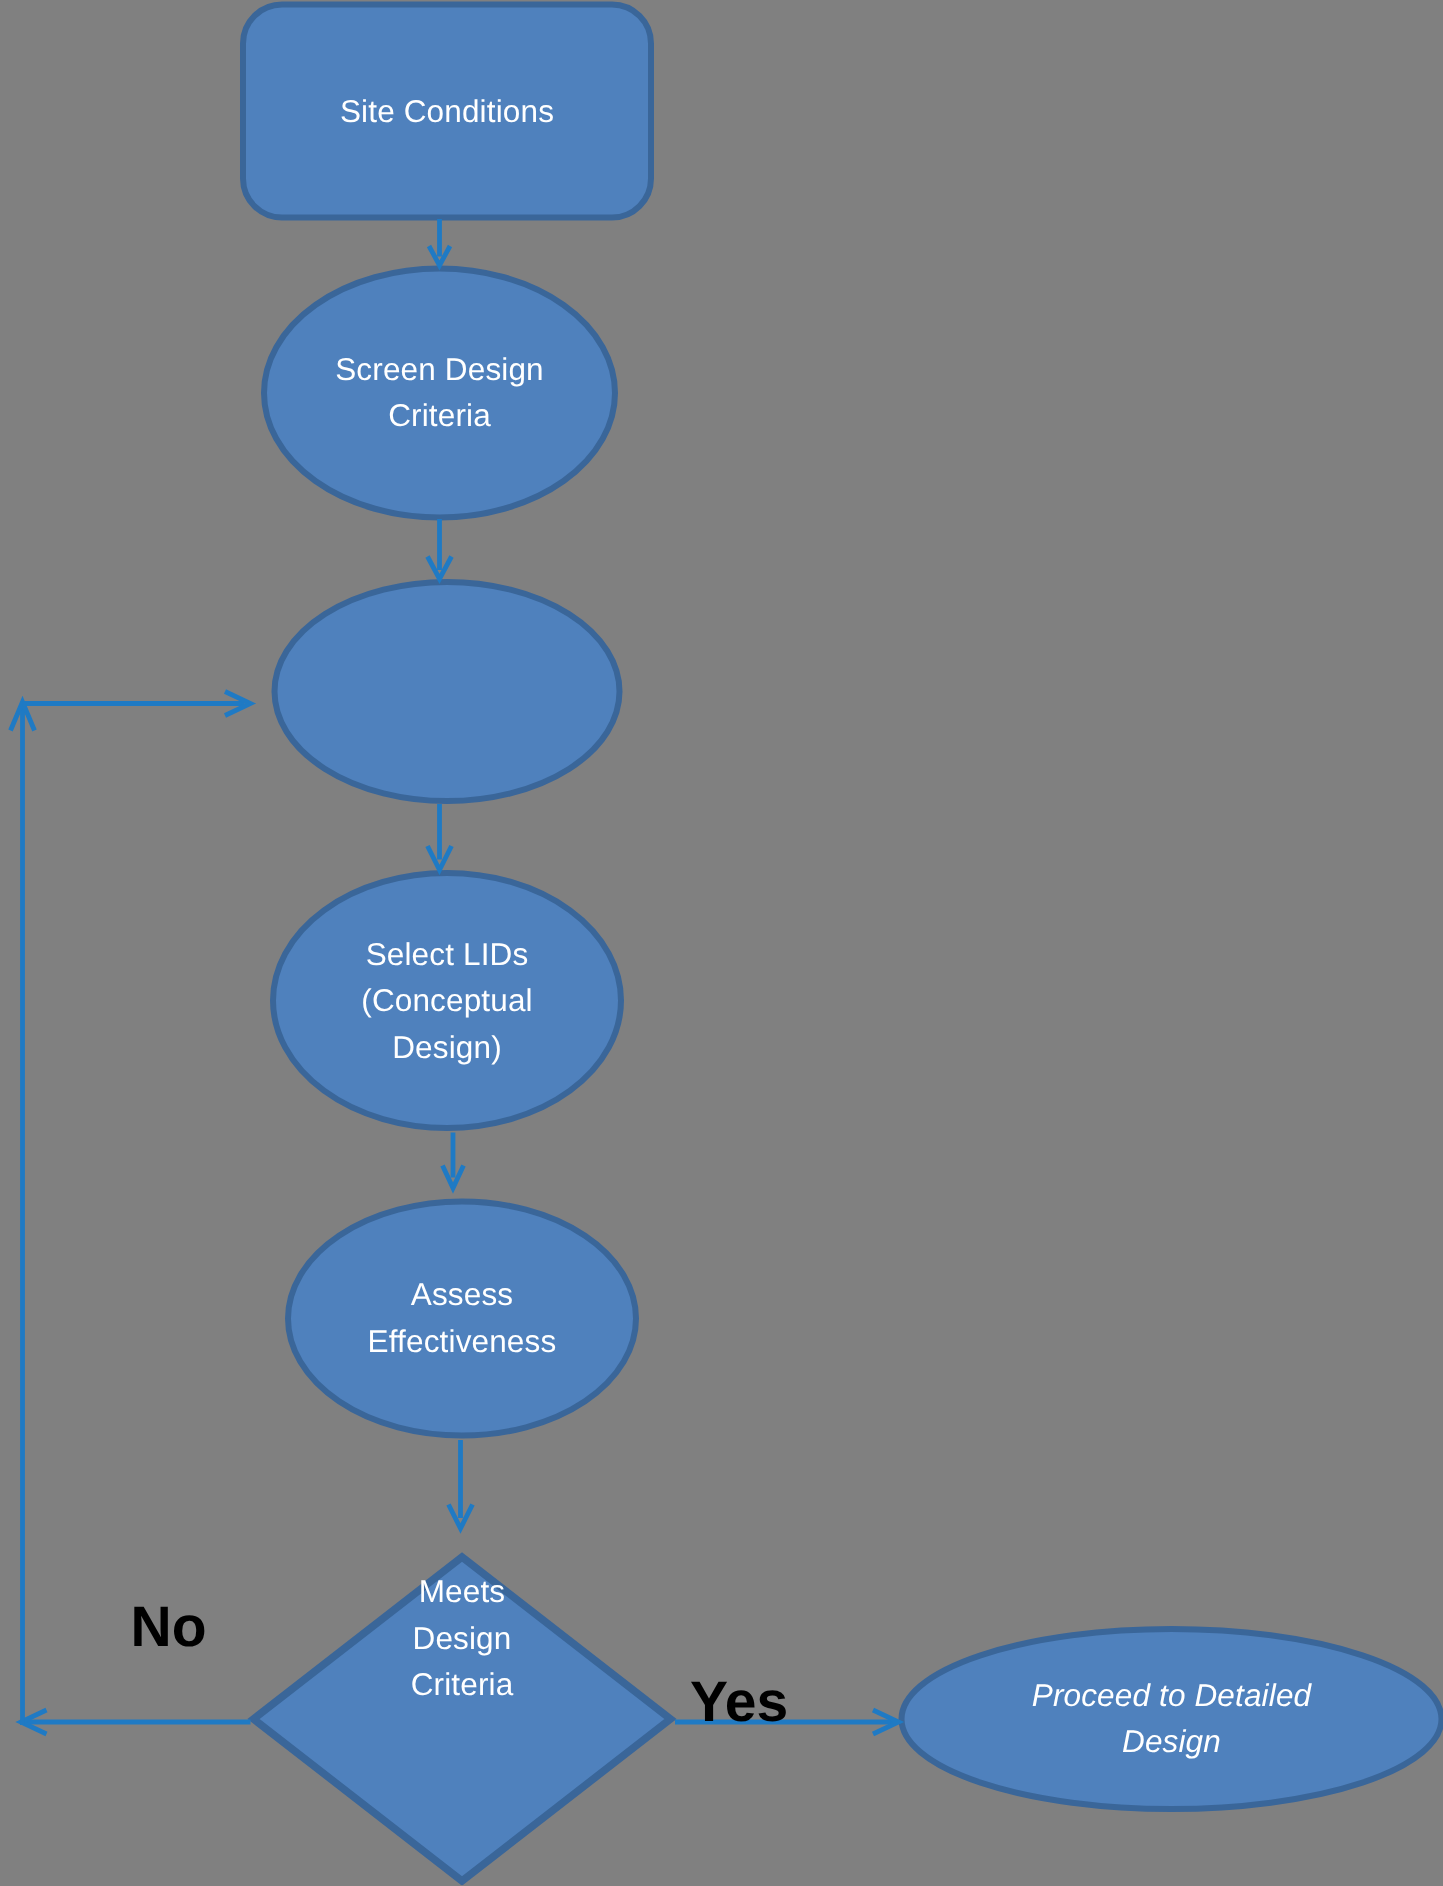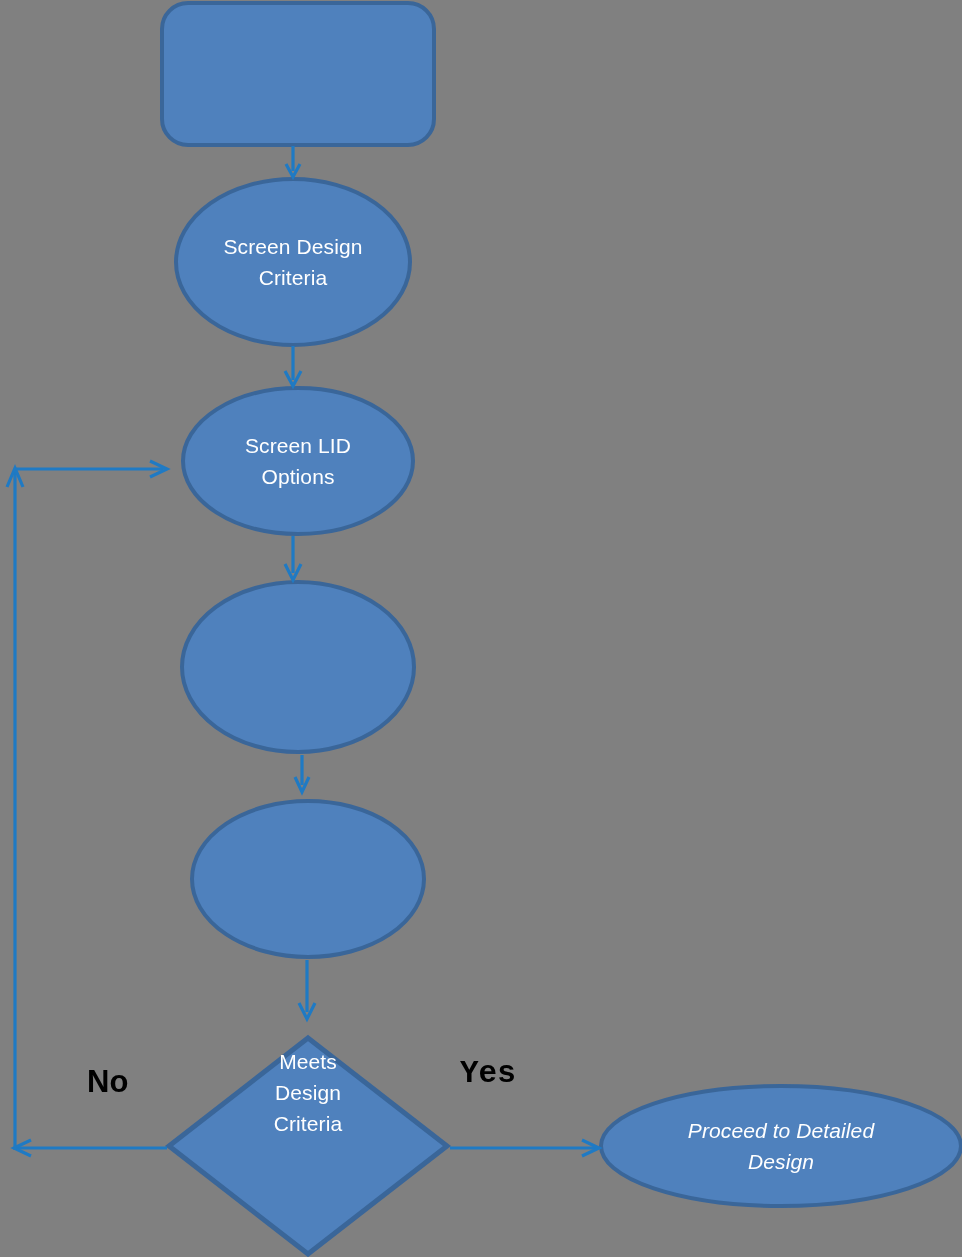--- a/index.html
+++ b/index.html
@@ -33,21 +33,21 @@
     line-height: 31px;
     font-weight: 400;
     white-space: pre-line;
     pointer-events: none;
     letter-spacing: 0.1px;
   }
   .branch-label {
     position: absolute;
     color: #000000;
     font-weight: bold;
-    font-size: 31px;
+    font-size: 38px;
     line-height: 1;
     font-family: "Liberation Sans", sans-serif;
   }
 </style>
 </head>
 <body>
 
 <div id="canvas">
 
   <svg id="flow-svg" viewBox="0 0 962 1257" xmlns="http://www.w3.org/2000/svg">
@@ -128,33 +128,37 @@
         <path d="M 7,487 L 15,468 L 23,487"></path>
 
         <line x1="15" y1="469" x2="163" y2="469"></line>
 
         <path d="M 150,461 L 167,469 L 150,477"></path>
       </g>
 
     </g>
   </svg>
 
+  <div class="node-label" style="left:162px; top:3px; width:272px; height:142px;">Site Conditions</div>
 
   <div class="node-label" style="left:176px; top:179px; width:234px; height:166px;">Screen Design
 Criteria</div>
 
-  <div class="node-label" style="left:183px; top:388px; width:230px; height:146px;">Screen LID
-Options</div>
 
+  <div class="node-label" style="left:182px; top:582px; width:232px; height:170px;">Select LIDs
+(Conceptual
+Design)</div>
 
+  <div class="node-label" style="left:192px; top:801px; width:232px; height:156px;">Assess
+Effectiveness</div>
 
   <div class="node-label" style="left:218px; top:1002px; width:180px; height:180px;">Meets
 Design
 Criteria</div>
 
   <div class="node-label" style="left:621px; top:1086px; width:320px; height:120px;font-style:italic;">Proceed to Detailed
 Design</div>
 
   <div class="branch-label" style="left:87px; top:1066px;">No</div>
 
-  <div class="branch-label" style="left:460px; top:1058px;font-family:Liberation Mono, monospace;">Yes</div>
+  <div class="branch-label" style="left:460px; top:1116px;">Yes</div>
 
 </div>
 
 </body></html>

